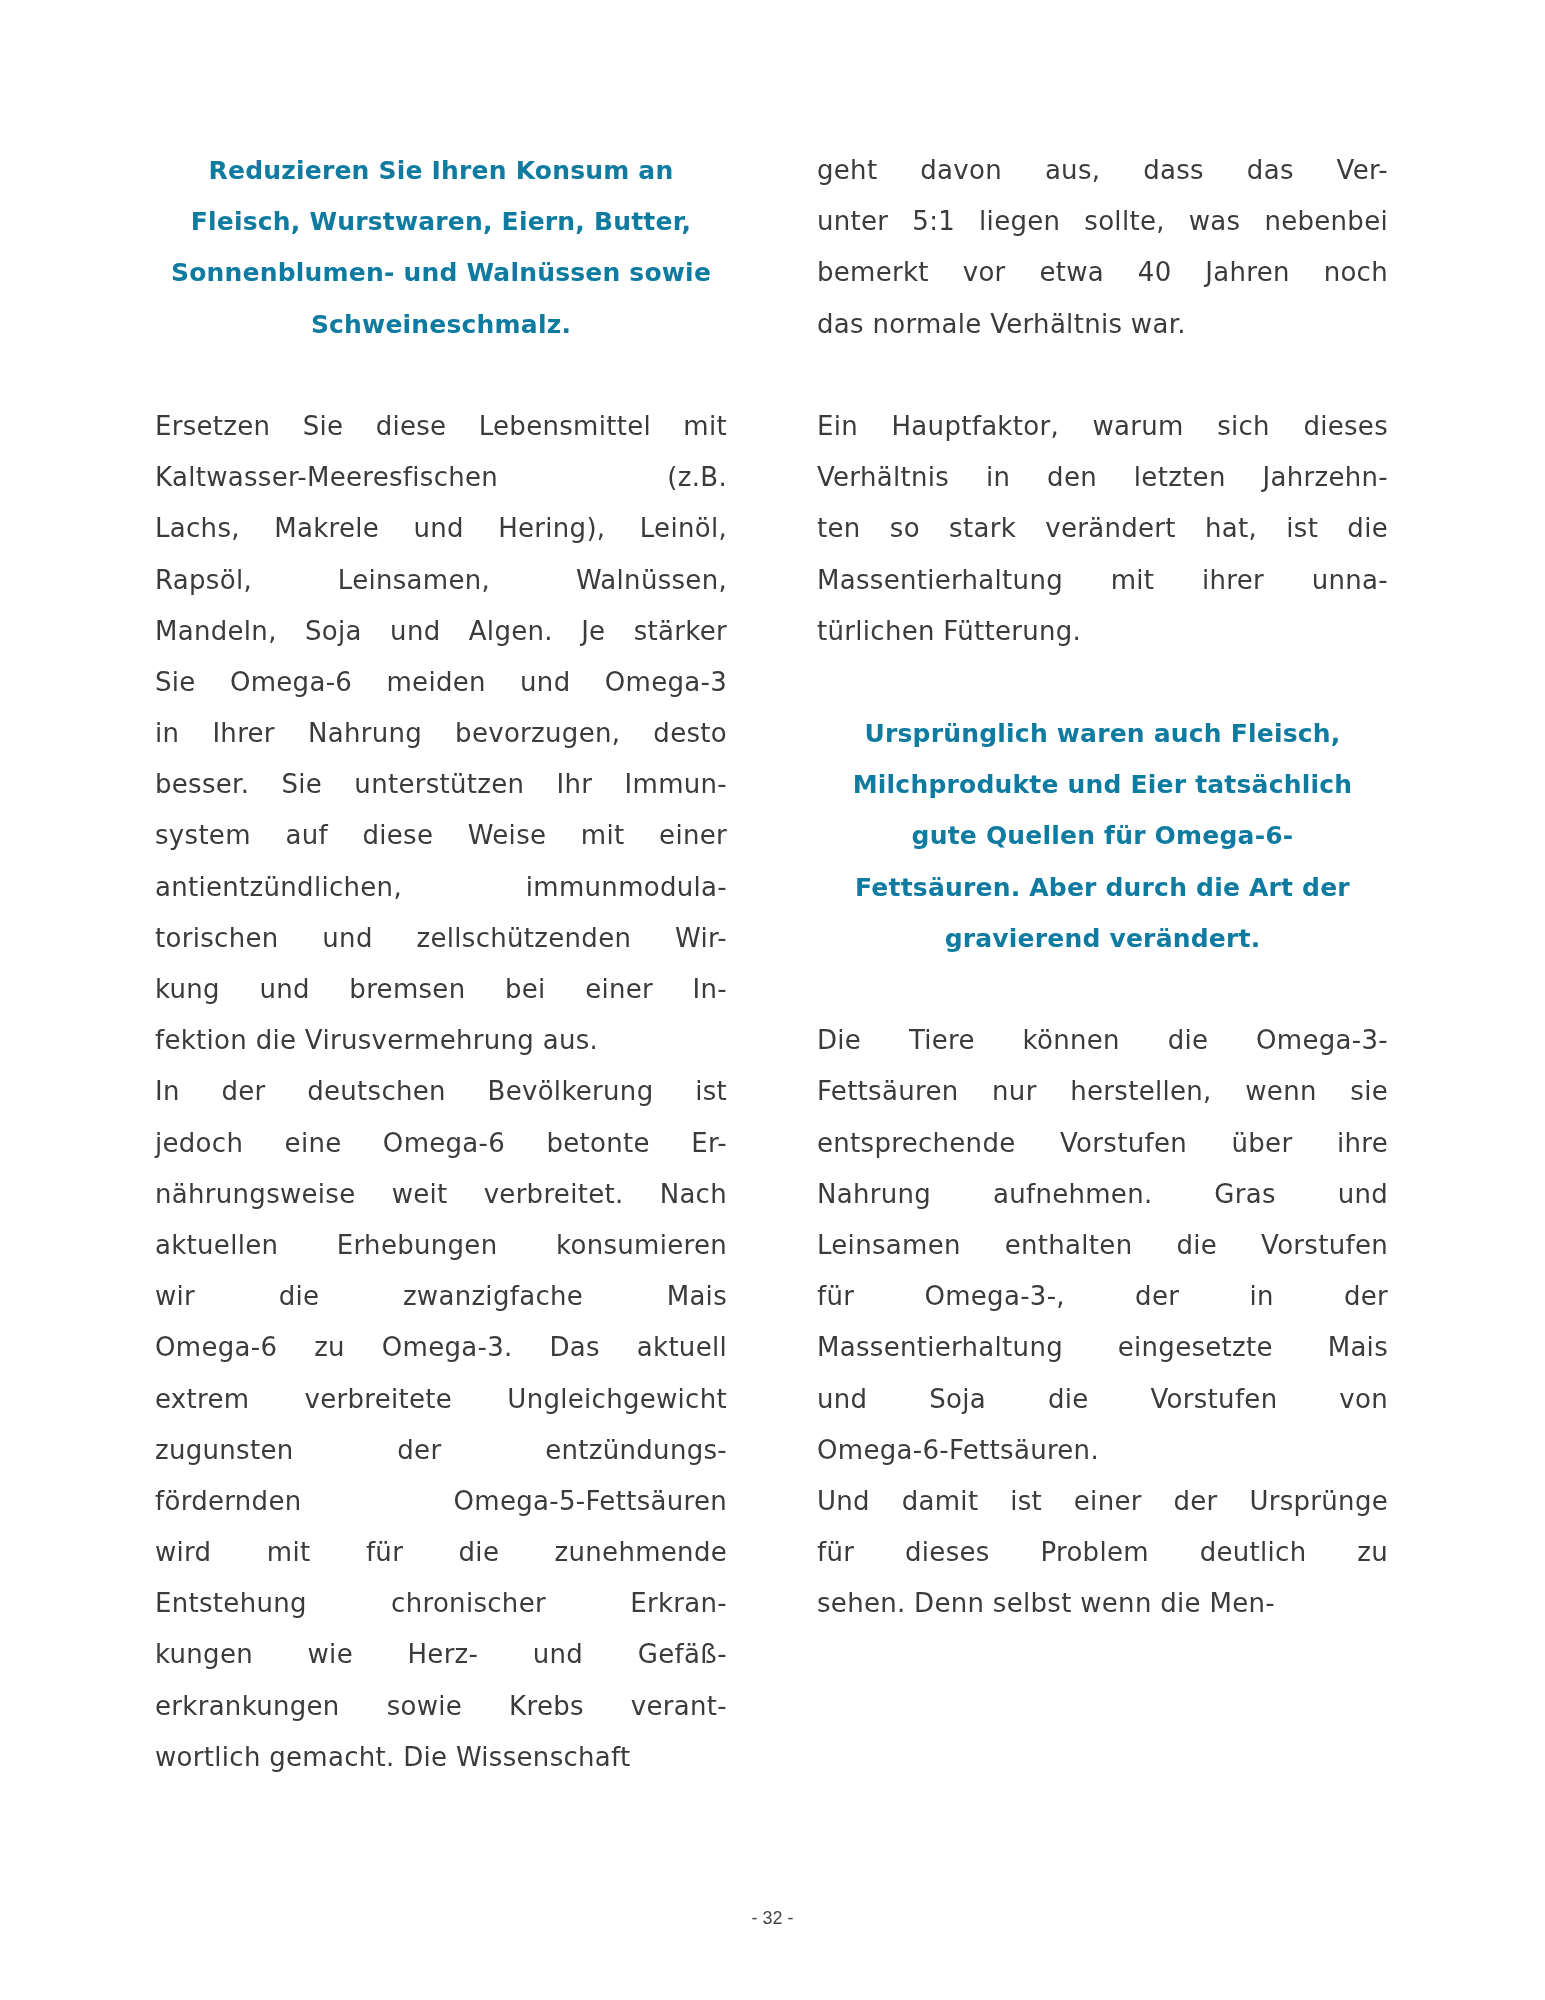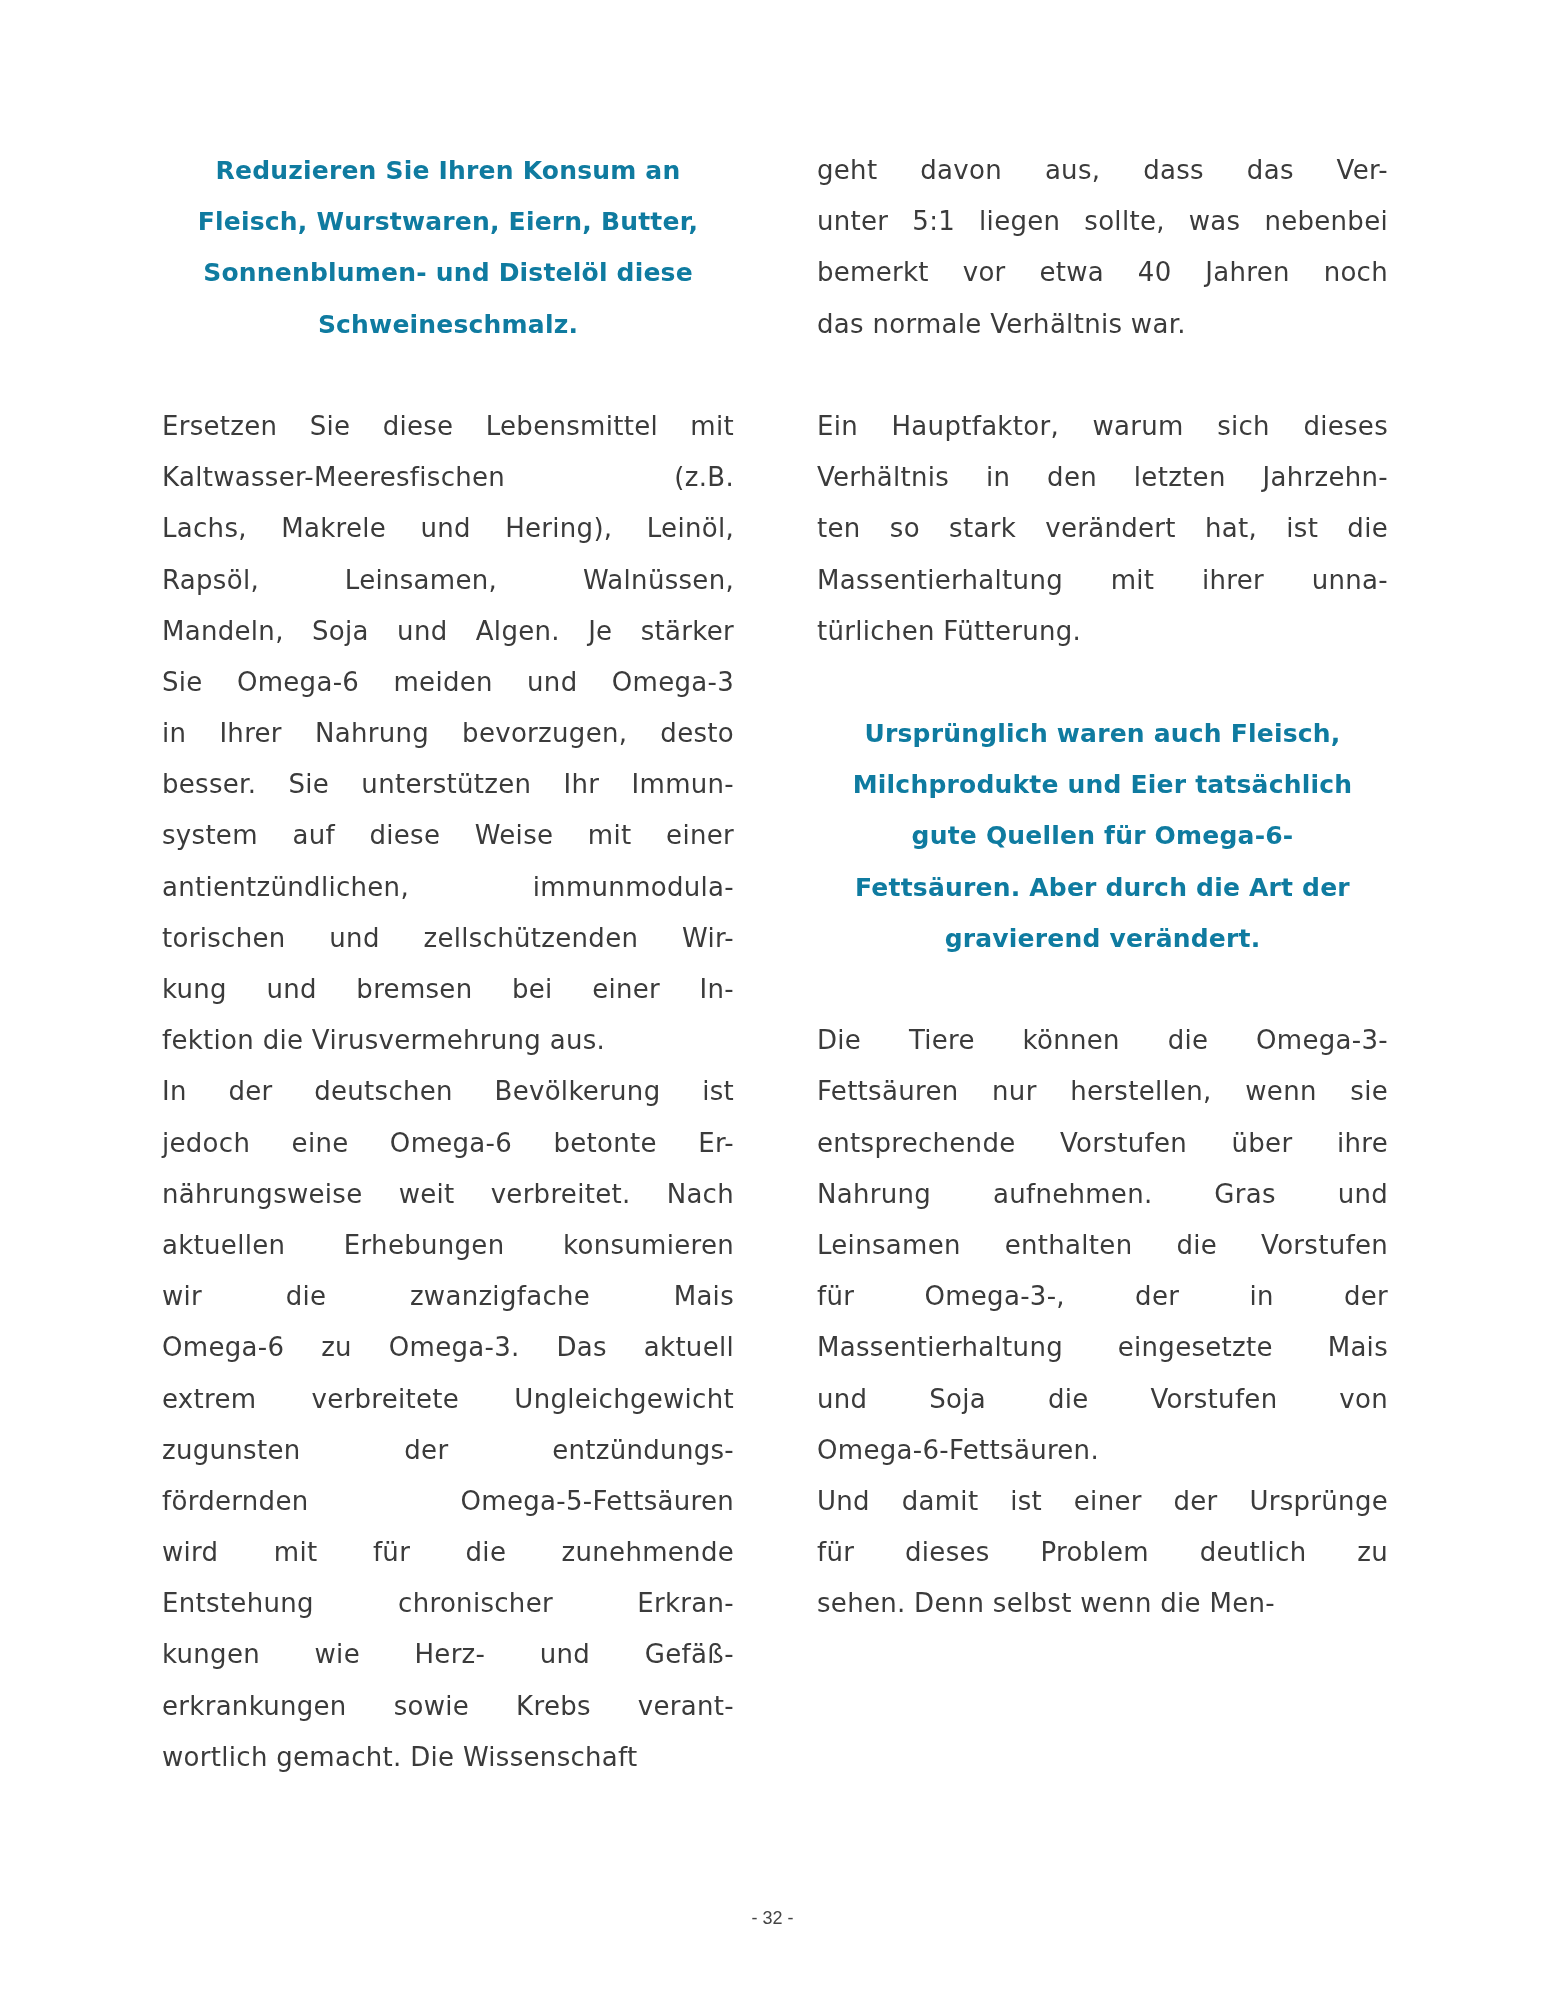--- a/index.html
+++ b/index.html
@@ -6,21 +6,21 @@
   body { width: 1545px; height: 2000px; position: relative; overflow: hidden; }
   .col {
     position: absolute;
     top: 145px;
     width: 572px;
     font-family: "DejaVu Sans", sans-serif;
     font-size: 26px;
     line-height: 51.2px;
     color: #3b3b3b;
   }
-  #col-left { left: 155px; margin-left: 7px; }
+  #col-left { left: 155px; }
   #col-right { left: 817px; width: 571px; }
   .line {
     display: block;
     height: 51.2px;
     white-space: nowrap;
     text-align: justify;
     text-align-last: justify;
     letter-spacing: 0.3px;
   }
   .line.last { text-align: right; text-align-last: left; }
@@ -45,21 +45,21 @@
     color: #444444;
   }
 </style>
 </head>
 <body>
 
 <div id="col-left" class="col">
   <div class="heading">
     <span class="line">Reduzieren Sie Ihren Konsum an</span>
     <span class="line">Fleisch, Wurstwaren, Eiern, Butter,</span>
-    <span class="line">Sonnenblumen- und Distelöl diese</span>
+    <span class="line">Sonnenblumen- und Walnüssen sowie</span>
     <span class="line">Schweineschmalz.</span>
   </div>
   <span class="blank"></span>
   <div class="para">
     <span class="line">Ersetzen Sie diese Lebensmittel mit</span>
     <span class="line">Kaltwasser-Meeresfischen (z.B.</span>
     <span class="line">Lachs, Makrele und Hering), Leinöl,</span>
     <span class="line">Rapsöl, Leinsamen, Walnüssen,</span>
     <span class="line">Mandeln, Soja und Algen. Je stärker</span>
     <span class="line">Sie Omega-6 meiden und Omega-3</span>

